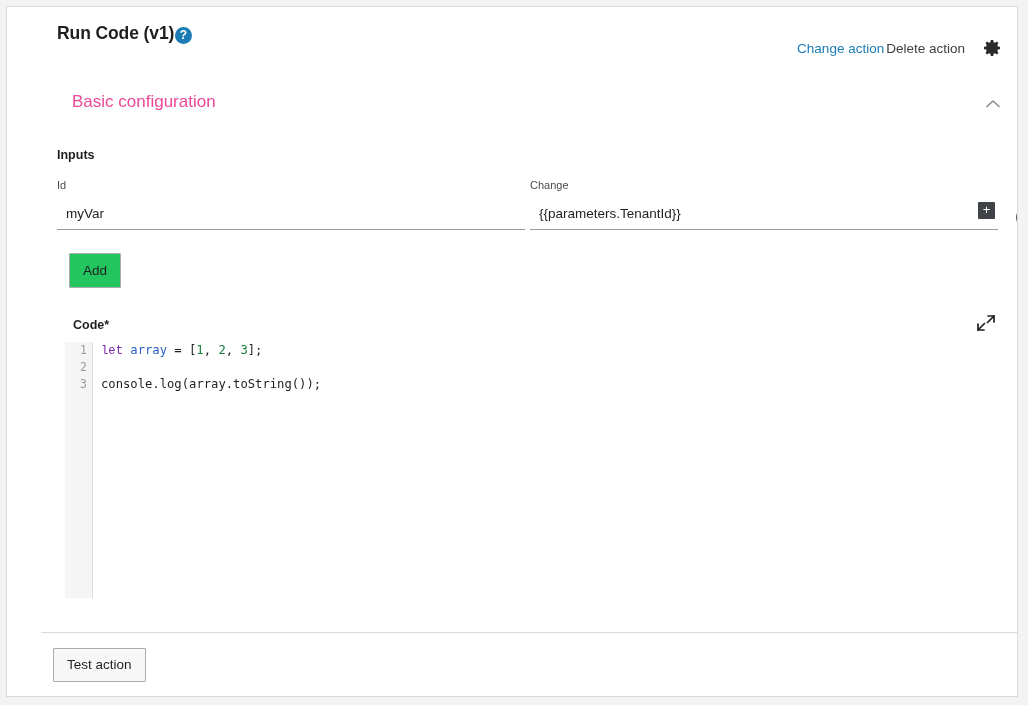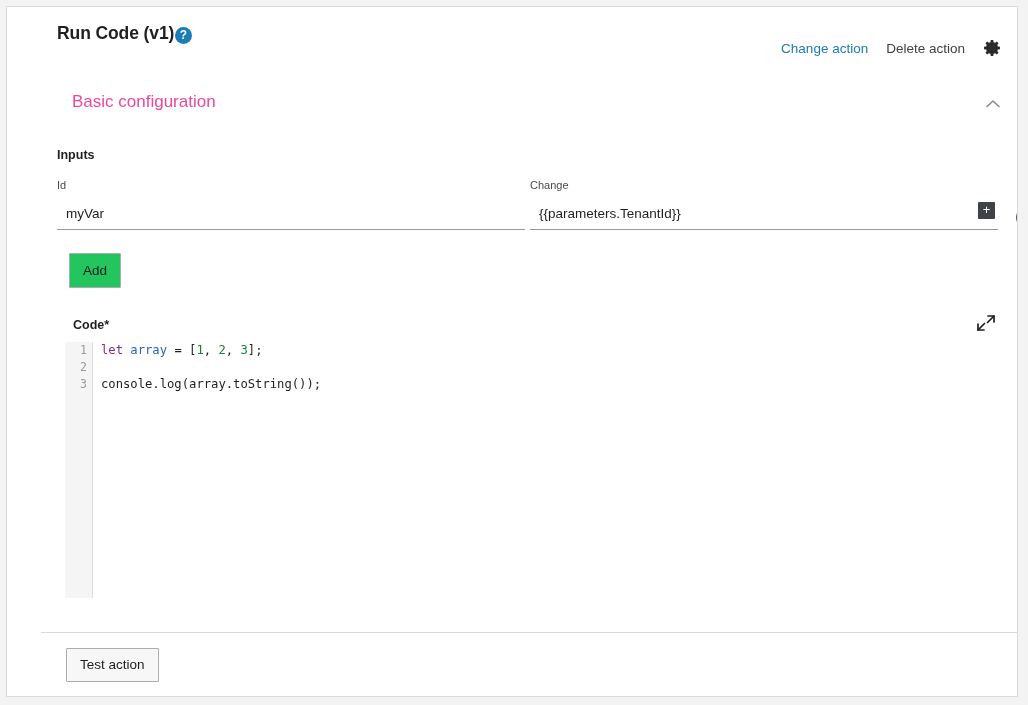--- a/index.html
+++ b/index.html
@@ -74,21 +74,21 @@
     right: 14px;
     top: 30px;
     display: flex;
     align-items: center;
     gap: 0px;
   }
   .link-change {
     font-size: 13.5px;
     color: #1b7cb5;
     cursor: pointer;
-    margin-right: 18px;
+    margin-right: 2px;
     white-space: nowrap;
   }
   .link-delete {
     font-size: 13.5px;
     color: #404040;
     cursor: pointer;
     margin-right: 16px;
     white-space: nowrap;
   }
   .gear-btn {
@@ -267,21 +267,21 @@
     right: 0;
   }
   .code-line {
     font-family: "DejaVu Sans Mono", monospace;
     font-size: 12.2px;
     line-height: 17px;
     white-space: pre;
     color: #1f1f1f;
     height: 17px;
   }
-  .tok-kw { color: #7b25aa; }
+  .tok-kw { color: #7b25aa; font-family: Liberation Mono, monospace; }
   .tok-var { color: #2a60c8; }
   .tok-num { color: #167d3a; }
   .tok-plain { color: #1f1f1f; }
 
   
   .footer {
     flex: 0 0 auto;
     height: 64px;
     border-top: 1px solid #d8dadd;
     display: flex;
@@ -293,21 +293,20 @@
     min-width: 68px;
     height: 34px;
     padding: 0 13px;
     background: #f7f7f7;
     border: 1px solid #a9adb2;
     font-size: 13.5px;
     color: #1f1f1f;
     cursor: pointer;
     font-family: "Liberation Sans", sans-serif;
     border-radius: 1px;
-    margin-left: 13px;
   }
 </style>
 </head>
 <body>
 
 <div class="panel">
   <div class="panel-body">
 
     <div class="header-row">
       <div class="title">Run Code (v1)</div>

